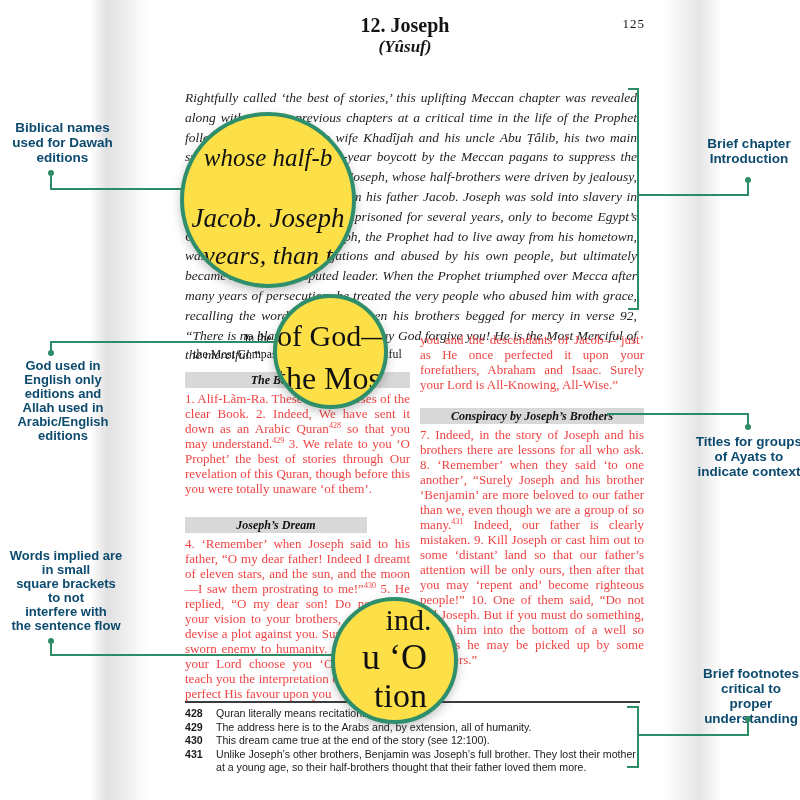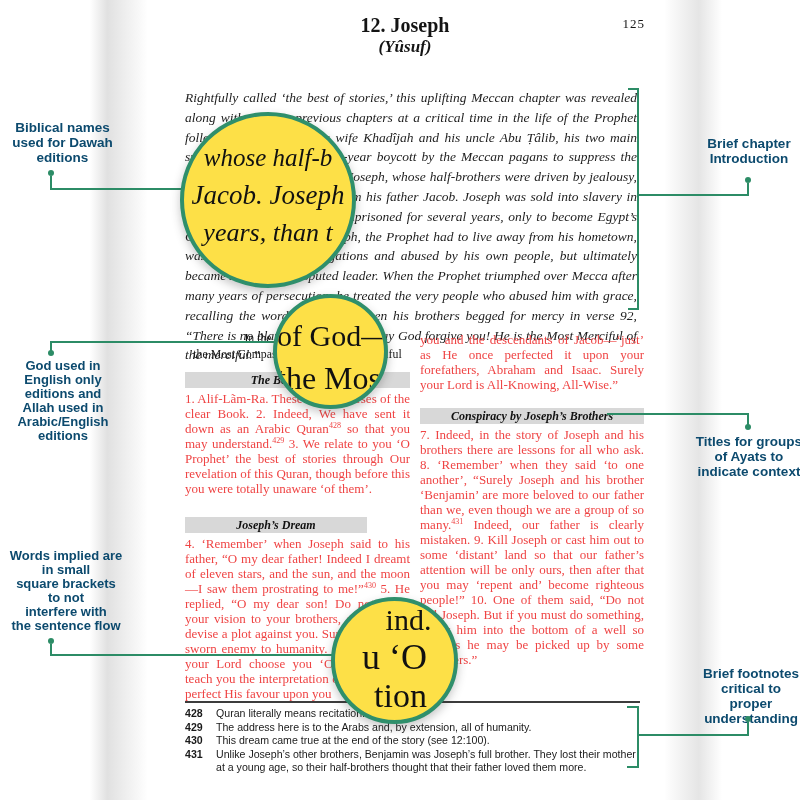--- a/index.html
+++ b/index.html
@@ -145,21 +145,21 @@
 understanding</div>
   <div class="abs dot" style="left:745px;top:716px;"></div>
   <div class="abs seg" style="left:747px;top:722px;width:2px;height:14px;"></div>
   <div class="abs seg" style="left:639px;top:734px;width:110px;height:2px;"></div>
   <div class="abs seg" style="left:637px;top:706px;width:2px;height:62px;"></div>
   <div class="abs seg" style="left:627px;top:706px;width:10px;height:2px;"></div>
   <div class="abs seg" style="left:627px;top:766px;width:10px;height:2px;"></div>
 
   <div class="abs lens" style="left:180px;top:112px;width:168px;height:168px;">
     <div class="ln" style="margin-top:24px;font-style:italic;font-size:25px;line-height:36px;">whose half-b</div>
-    <div class="ln" style="font-style:italic;font-size:27px;line-height:38px;">Jacob. Joseph</div>
+    <div class="ln" style="font-style:italic;font-size:27px;line-height:38px;margin-top:23px;">Jacob. Joseph</div>
     <div class="ln" style="font-style:italic;font-size:26px;line-height:38px;">years, than t</div>
   </div>
 
   <div class="abs lens" style="left:273px;top:294px;width:107px;height:107px;">
     <div class="ln" style="margin-top:18px;font-size:30px;line-height:40px;">of God—</div>
     <div class="ln" style="font-size:32px;line-height:44px;">the Most</div>
   </div>
 
   <div class="abs lens" style="left:331px;top:597px;width:119px;height:119px;">
     <div class="ln" style="margin-top:2px;font-size:30px;line-height:34px;transform:translateX(14px);">ind.</div>

